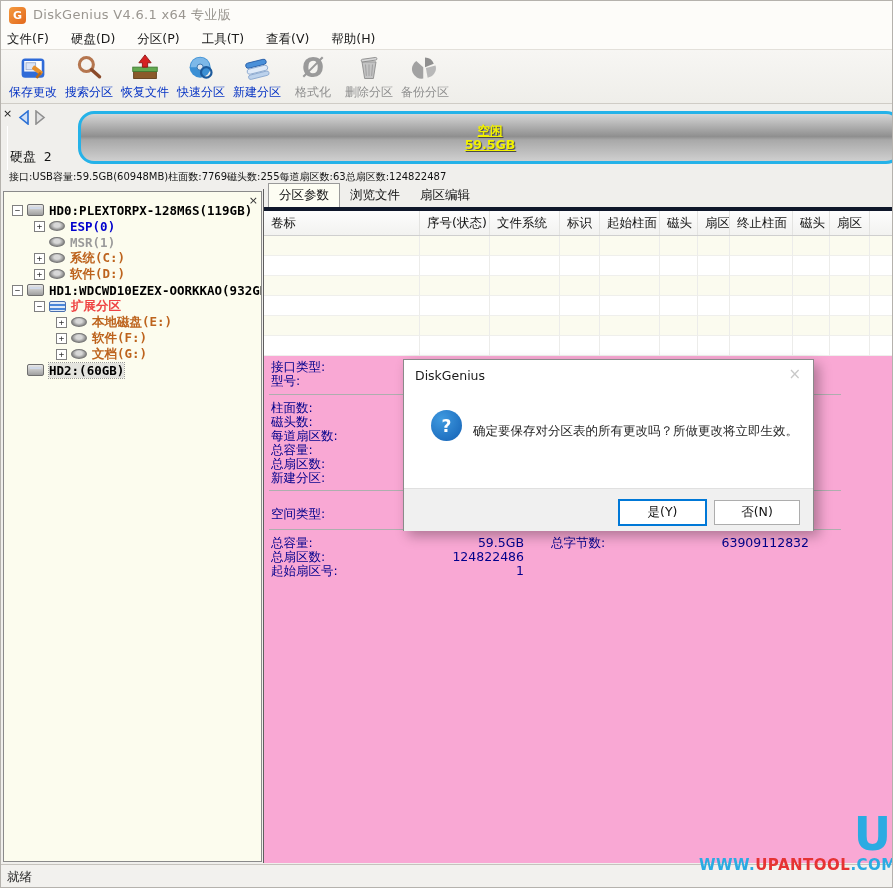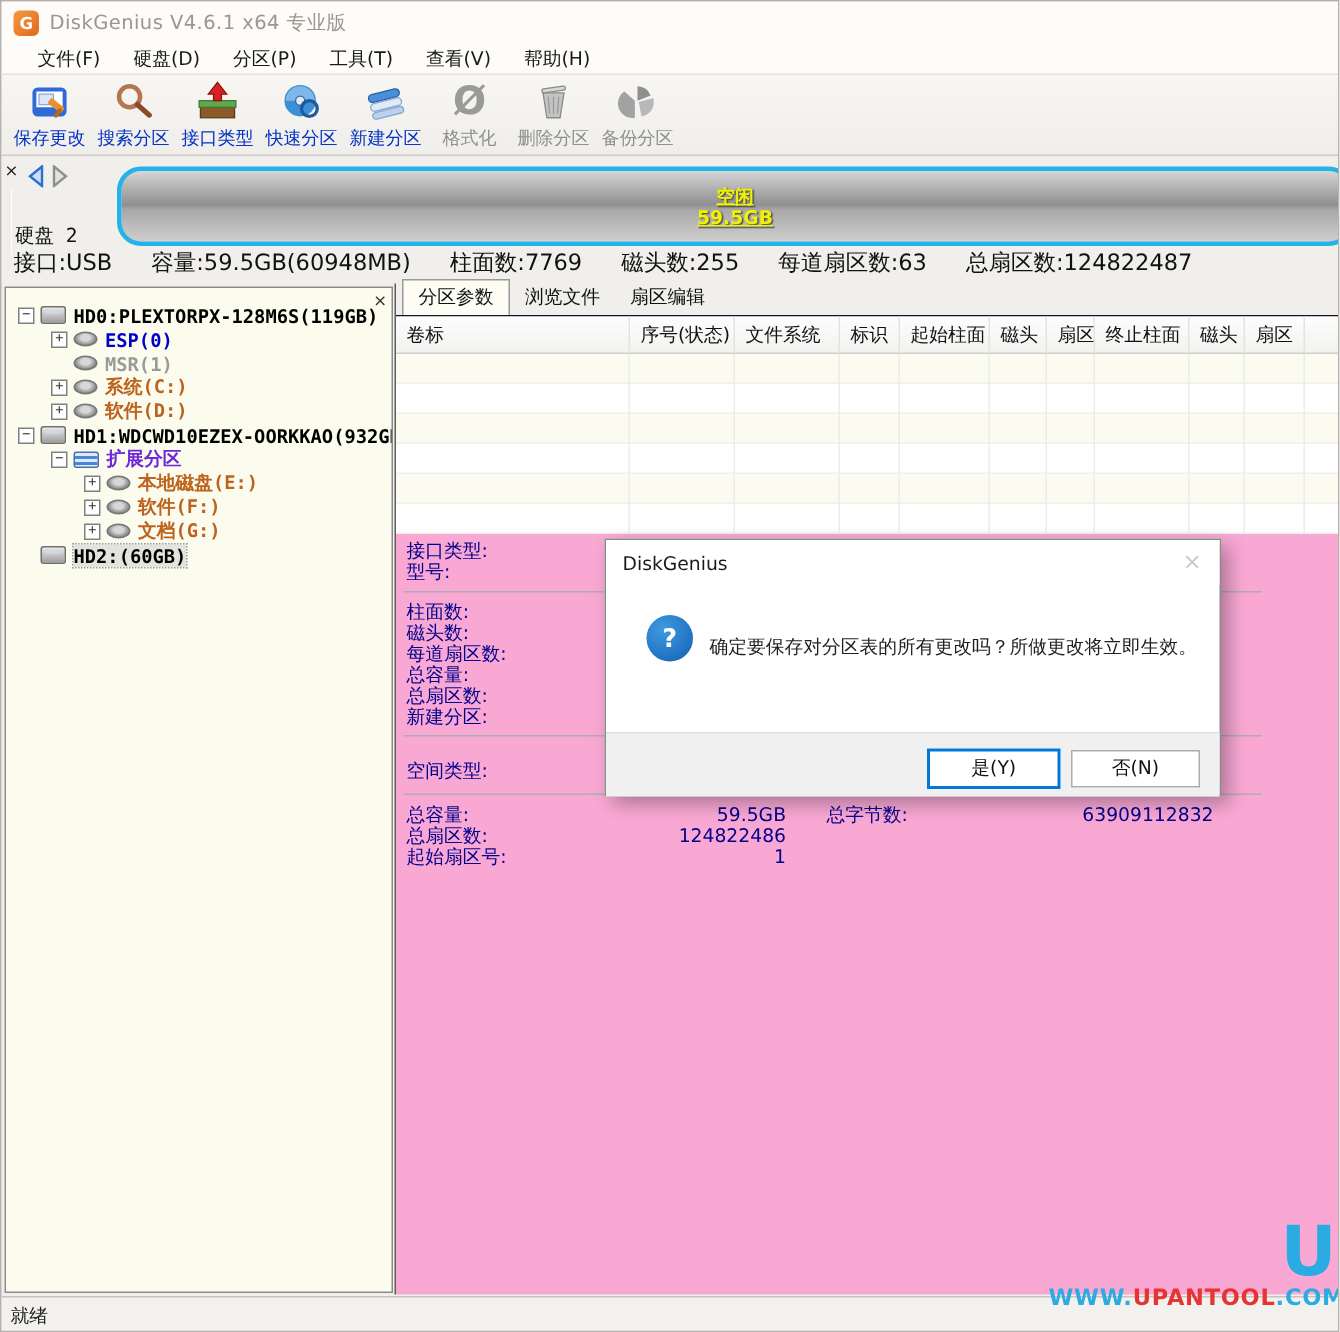--- a/index.html
+++ b/index.html
@@ -6,62 +6,62 @@
   html,body { width:893px; height:888px; }
   body { font-family:"DejaVu Sans", sans-serif; font-size:12px; color:#141414; background:#fff; }
   #window { position:relative; width:893px; height:888px; background:#f0efec; overflow:hidden; border:1px solid #b5b2ad; }
 
   
   #titlebar { position:absolute; left:0; top:0; width:893px; height:28px; background:#fdfcf9; display:flex; align-items:center; padding-left:8px; }
   .appicon { width:17px; height:17px; border-radius:4px; background:linear-gradient(135deg,#f59a3e,#e2681d); color:#fff; font-weight:bold; font-size:11px; display:flex; align-items:center; justify-content:center; margin-right:7px; }
   .apptitle { color:#9a9690; font-size:13px; letter-spacing:.3px; }
 
   
-  #menubar { position:absolute; left:0; top:28px; width:893px; height:21px; background:#fdfcf9; border-bottom:1px solid #e3e0da; display:flex; align-items:center; padding-left:24px; gap:22px; }
+  #menubar { position:absolute; left:0; top:28px; width:893px; height:21px; background:#fdfcf9; border-bottom:1px solid #e3e0da; display:flex; align-items:center; padding-left:6px; gap:22px; }
   .menuitem { color:#1a1a1a; font-size:12.5px; cursor:default; }
 
   
   #toolbar { position:absolute; left:0; top:49px; width:893px; height:54px; background:linear-gradient(#f7f6f3,#efeeea); border-bottom:1px solid #cfccc6; display:flex; align-items:flex-start; padding:3px 0 0 4px; }
   .tbtn { width:56px; height:50px; display:flex; flex-direction:column; align-items:center; justify-content:flex-start; }
   .tbtn .ticn { width:30px; height:30px; display:flex; align-items:center; justify-content:center; }
   .tbtn .tlab { font-size:12px; margin-top:1px; white-space:nowrap; }
   .tbtn.en .tlab { color:#0633c4; }
   .tbtn.dis .tlab { color:#8f8f8f; }
   .fmt-glyph { font-size:26px; color:#9a9a9a; font-weight:bold; line-height:26px; }
 
   
   #diskpanel { position:absolute; left:0; top:103px; width:893px; height:85px; background:#f0efec; }
   #diskpanel .panelx { position:absolute; left:2px; top:4px; font-size:11px; color:#222; line-height:11px; }
   #diskpanel .vsep { position:absolute; left:6px; top:22px; width:1px; height:44px; background:#cfccc6; border-right:1px solid #fff; }
   .navarrows { position:absolute; left:16px; top:6px; display:flex; gap:4px; }
   .disklabel { position:absolute; left:9px; top:44px; font-size:13px; color:#111; font-family:"DejaVu Sans Mono", monospace; }
   #banner { position:absolute; left:77px; top:7px; width:824px; height:53px; border:3px solid #25b2e8; border-radius:16px; background:linear-gradient(#d6d6d6,#8f8f8f 48%,#a8a8a8 55%,#cfcfcf); display:flex; flex-direction:column; align-items:center; justify-content:center; }
   #banner .bl { color:#f2f200; font-weight:bold; font-size:12.5px; line-height:14px; text-shadow:1px 1px 1px #4a4a4a; text-align:center;text-decoration:underline; }
-  #diskinfo { position:absolute; left:8px; top:62px; width:880px; height:21px; display:flex; gap:26px; font-size:15px; color:#111; white-space:nowrap; }
+  #diskinfo { position:absolute; left:8px; top:62px; width:880px; height:21px; display:flex; align-items:center; font-size:10px; color:#111; white-space:nowrap; }
 
   
   #treepanel { position:absolute; left:2px; top:190px; width:259px; height:671px; background:#fcfcee; border:1px solid #8a8a8a; overflow:hidden; }
   #treepanel .panelx { position:absolute; right:3px; top:2px; font-size:11px; color:#333; }
   #tree { position:absolute; left:0; top:10px; width:100%; }
   .trow { height:16px; display:flex; align-items:center; white-space:nowrap; font-family:"DejaVu Sans Mono", monospace; font-weight:bold; font-size:12.5px; }
   .lvl0 { padding-left:8px; } .lvl1 { padding-left:30px; } .lvl2 { padding-left:52px; }
   .expbox { width:11px; height:11px; border:1px solid #808080; background:#fff; color:#333; font-size:9px; line-height:9px; text-align:center; margin-right:4px; flex:none; font-weight:normal; }
   .expspacer { width:15px; flex:none; }
   .ticon { flex:none; margin-right:5px; }
   .icn-disk { width:17px; height:12px; background:linear-gradient(#e8e8e8,#9f9f9f); border:1px solid #6f6f6f; border-radius:2px; position:relative; }
   .icn-disk:after { content:""; position:absolute; left:2px; top:2px; right:2px; height:2px; background:#cfd8e8; }
   .icn-plat { width:16px; height:10px; background:radial-gradient(ellipse at 50% 40%, #d8d8d8 30%, #8a8a8a 70%); border-radius:50%; border:1px solid #777; }
   .icn-ext { width:17px; height:11px; border:1px solid #4a6fae; background:repeating-linear-gradient(180deg,#dfeaf8 0 2px,#4a86d8 2px 4px); border-radius:2px; }
-  .c-black{color:#000;} .c-blue{color:#0000cd;} .c-gray{color:#9a9a9a;} .c-orange{color:#bd631d;} .c-green{color:#6d28d9;}
+  .c-black{color:#000;} .c-blue{color:#0000cd;} .c-gray{color:#9a9a9a;} .c-orange{color:#bd631d;} .c-green{color:#ef4444;}
   .trow.selected .tlabel { background:#e4e4df; outline:1px dotted #9a9a9a; }
 
   #rightpanel { position:absolute; left:262px; top:188px; width:631px; height:674px; border-left:1px solid #5f5f5f; background:#f0efec; }
 
   
-  #tabsrow { position:absolute; left:0; top:0; width:100%; height:22px; background:#f0efec; display:flex; align-items:flex-end; padding-left:4px; border-bottom:1px solid #0f172a; }
+  #tabsrow { position:absolute; left:0; top:0; width:100%; height:22px; background:#f0efec; display:flex; align-items:flex-end; padding-left:4px; border-bottom:4px solid #0f172a; }
   .tab { font-size:12.5px; color:#111; padding:3px 10px 3px 10px; }
   .tab.active { background:#fdfdf3; border:1px solid #9a9a9a; border-bottom:none; }
 
   
   #headerrow { position:absolute; left:0; top:22px; width:100%; height:25px; display:grid; grid-template-columns:156px 70px 70px 40px 60px 38px 32px 63px 37px 40px 1fr; background:linear-gradient(#fdfdfd,#f2f2f0); border-bottom:1px solid #cfcfcf; }
   #headerrow .hcell { font-size:12.5px; color:#111; display:flex; align-items:center; padding-left:7px; border-right:1px solid #e3e3e1; white-space:nowrap; overflow:hidden; }
   #tablebody { position:absolute; left:0; top:47px; width:100%; height:120px; background:#fff; }
   .tbr { height:20px; display:grid; grid-template-columns:156px 70px 70px 40px 60px 38px 32px 63px 37px 40px 1fr; }
   .tbr i { border-right:1px solid #ececea; border-bottom:1px solid #efefec; }
   .tbr:nth-child(odd) { background:#fbfbef; }
@@ -136,21 +136,21 @@
       <span class="tlab">搜索分区</span>
     </div>
     <div class="tbtn en">
       <span class="ticn">
         <svg width="28" height="28" viewBox="0 0 32 32">
             <rect x="3" y="19" width="26" height="9" fill="#8a5a2a" stroke="#5f3c18"></rect>
             <rect x="2" y="15" width="28" height="5" fill="#63a84f" stroke="#3f7a30"></rect>
             <path d="M16 1 L23 10 H19 V15 H13 V10 H9 Z" fill="#d62222" stroke="#8e1414"></path>
           </svg>
       </span>
-      <span class="tlab">接口类型</span>
+      <span class="tlab">恢复文件</span>
     </div>
     <div class="tbtn en">
       <span class="ticn">
         <svg width="28" height="28" viewBox="0 0 32 32">
             <circle cx="15" cy="15" r="12" fill="#3b8fd4"></circle>
             <path d="M4 15 a11 11 0 0 1 22 0 z" fill="#7db8e8"></path>
             <circle cx="15" cy="15" r="3.5" fill="#dfe8f2" stroke="#2a6aa8"></circle>
             <circle cx="22" cy="21" r="6" fill="none" stroke="#1c5a9c" stroke-width="2.5"></circle>
           </svg>
       </span>

